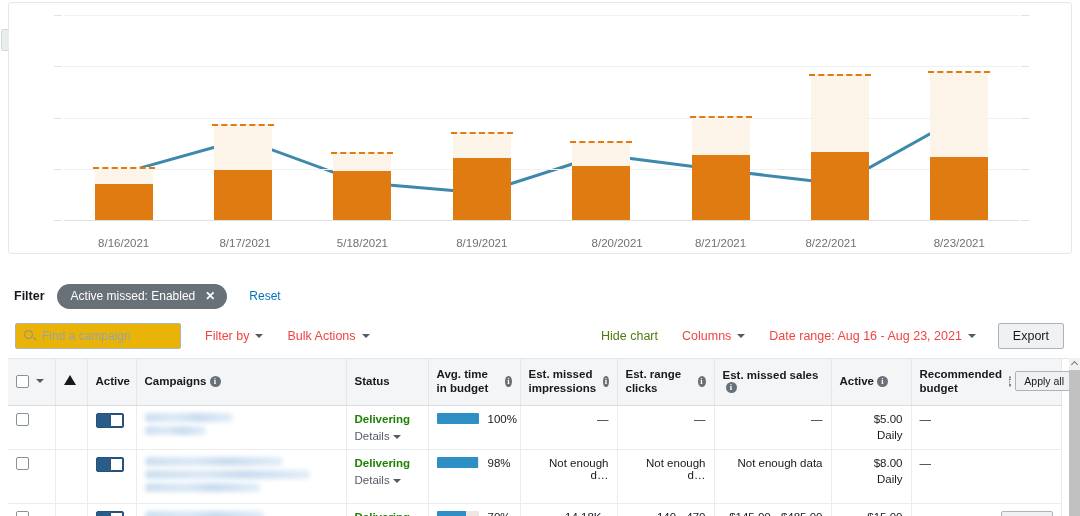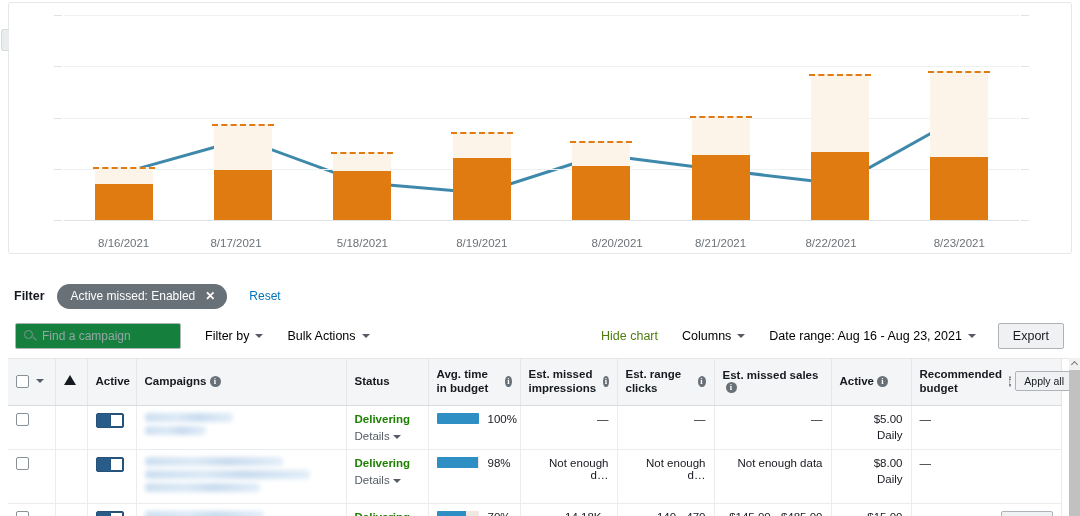--- a/index.html
+++ b/index.html
@@ -89,21 +89,21 @@
   
   #toolbar {
     position: absolute; left: 8px; top: 318px;
     width: 1064px; height: 36px;
     display: flex; align-items: center;
   }
   #search-box {
     position: relative;
     width: 166px; height: 26px;
     border: 1px solid #aab7b8; border-radius: 2px;
-    background: #15803d;
+    background: #eab308;
     display: flex; align-items: center;
     margin-left: 7px;
   }
   #search-box .mag {
     position: absolute; left: 8px; top: 6px;
     width: 9px; height: 9px;
     border: 1.4px solid #879196; border-radius: 50%;
   }
   #search-box .mag::after {
     content: ""; position: absolute;
@@ -112,21 +112,21 @@
   }
   #search-input {
     border: none; outline: none; background: transparent;
     padding-left: 26px; font-size: 12px;
     font-family: "Liberation Sans", sans-serif;
     color: #16191f; width: 100%;
   }
   #search-input::placeholder { color: #95a5a6; }
   .tb-btn {
     display: inline-flex; align-items: center; gap: 6px;
-    font-size: 12.5px; color: #000000;
+    font-size: 12.5px; color: #ef4444;
     margin-left: 24px; cursor: pointer;
   }
   .caret {
     width: 0; height: 0;
     border-left: 4px solid transparent;
     border-right: 4px solid transparent;
     border-top: 4.5px solid #545b64;
   }
   #toolbar-right {
     margin-left: auto; display: flex; align-items: center;
@@ -287,21 +287,21 @@
       <div class="gridline" style="top: 0px;"></div>
       <div class="tickdash" style="top: 0px; left: -10px;"></div>
       <div class="tickdash" style="top: 0px; left: 957px;"></div>
       <div class="bar-back" style="left: 30.6875px; width: 58px; height: 53.3854px;"></div>
       <div class="bar-fill" style="left: 30.6875px; width: 58px; height: 36.3021px;"></div>
       <div class="bar-target" style="left: 28.6875px; width: 62px; top: 151.615px;"></div>
       <div class="xlabel" style="left: 59.6875px;">8/16/2021</div>
       <div class="bar-back" style="left: 150.062px; width: 58px; height: 96.0938px;"></div>
       <div class="bar-fill" style="left: 150.062px; width: 58px; height: 50.1823px;"></div>
       <div class="bar-target" style="left: 148.062px; width: 62px; top: 108.906px;"></div>
-      <div class="xlabel" style="left: 172px;">8/17/2021</div>
+      <div class="xlabel" style="left: 181px;">8/17/2021</div>
       <div class="bar-back" style="left: 269.438px; width: 58px; height: 68.3333px;"></div>
       <div class="bar-fill" style="left: 269.438px; width: 58px; height: 49.1146px;"></div>
       <div class="bar-target" style="left: 267.438px; width: 62px; top: 136.667px;"></div>
       <div class="xlabel" style="left: 298.438px;">5/18/2021</div>
       <div class="bar-back" style="left: 388.812px; width: 58px; height: 87.5521px;"></div>
       <div class="bar-fill" style="left: 388.812px; width: 58px; height: 61.9271px;"></div>
       <div class="bar-target" style="left: 386.812px; width: 62px; top: 117.448px;"></div>
       <div class="xlabel" style="left: 417.812px;">8/19/2021</div>
       <div class="bar-back" style="left: 508.188px; width: 58px; height: 79.0104px;"></div>
       <div class="bar-fill" style="left: 508.188px; width: 58px; height: 54.4531px;"></div>

